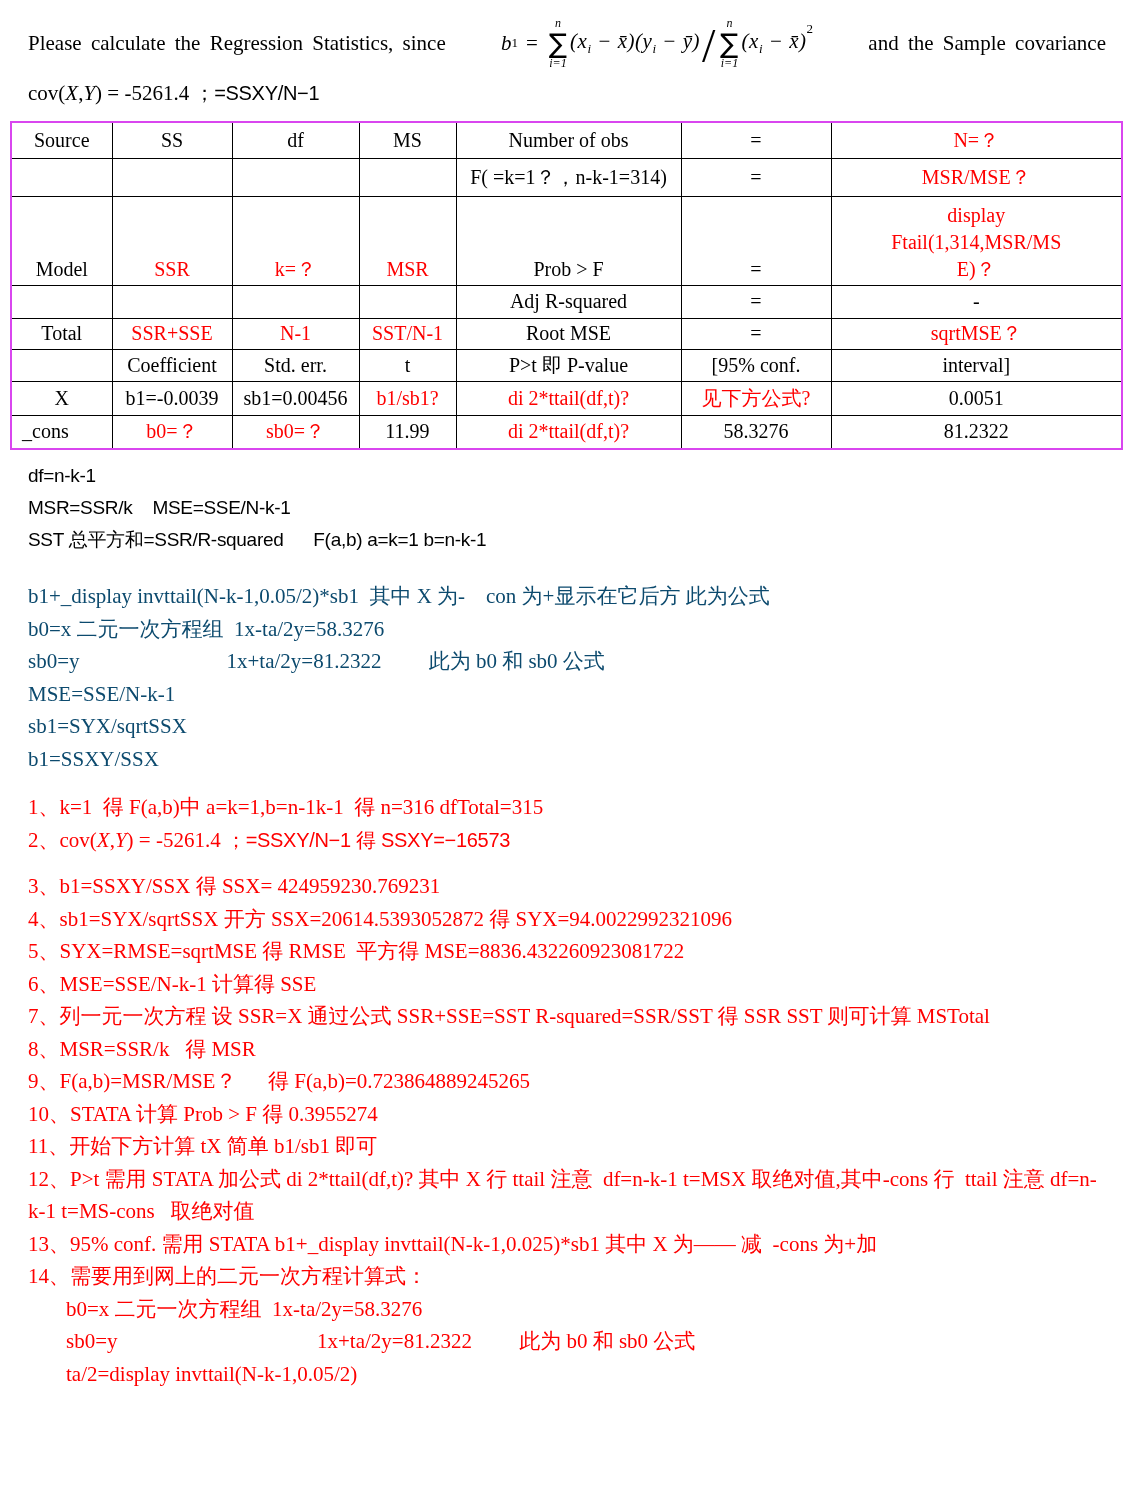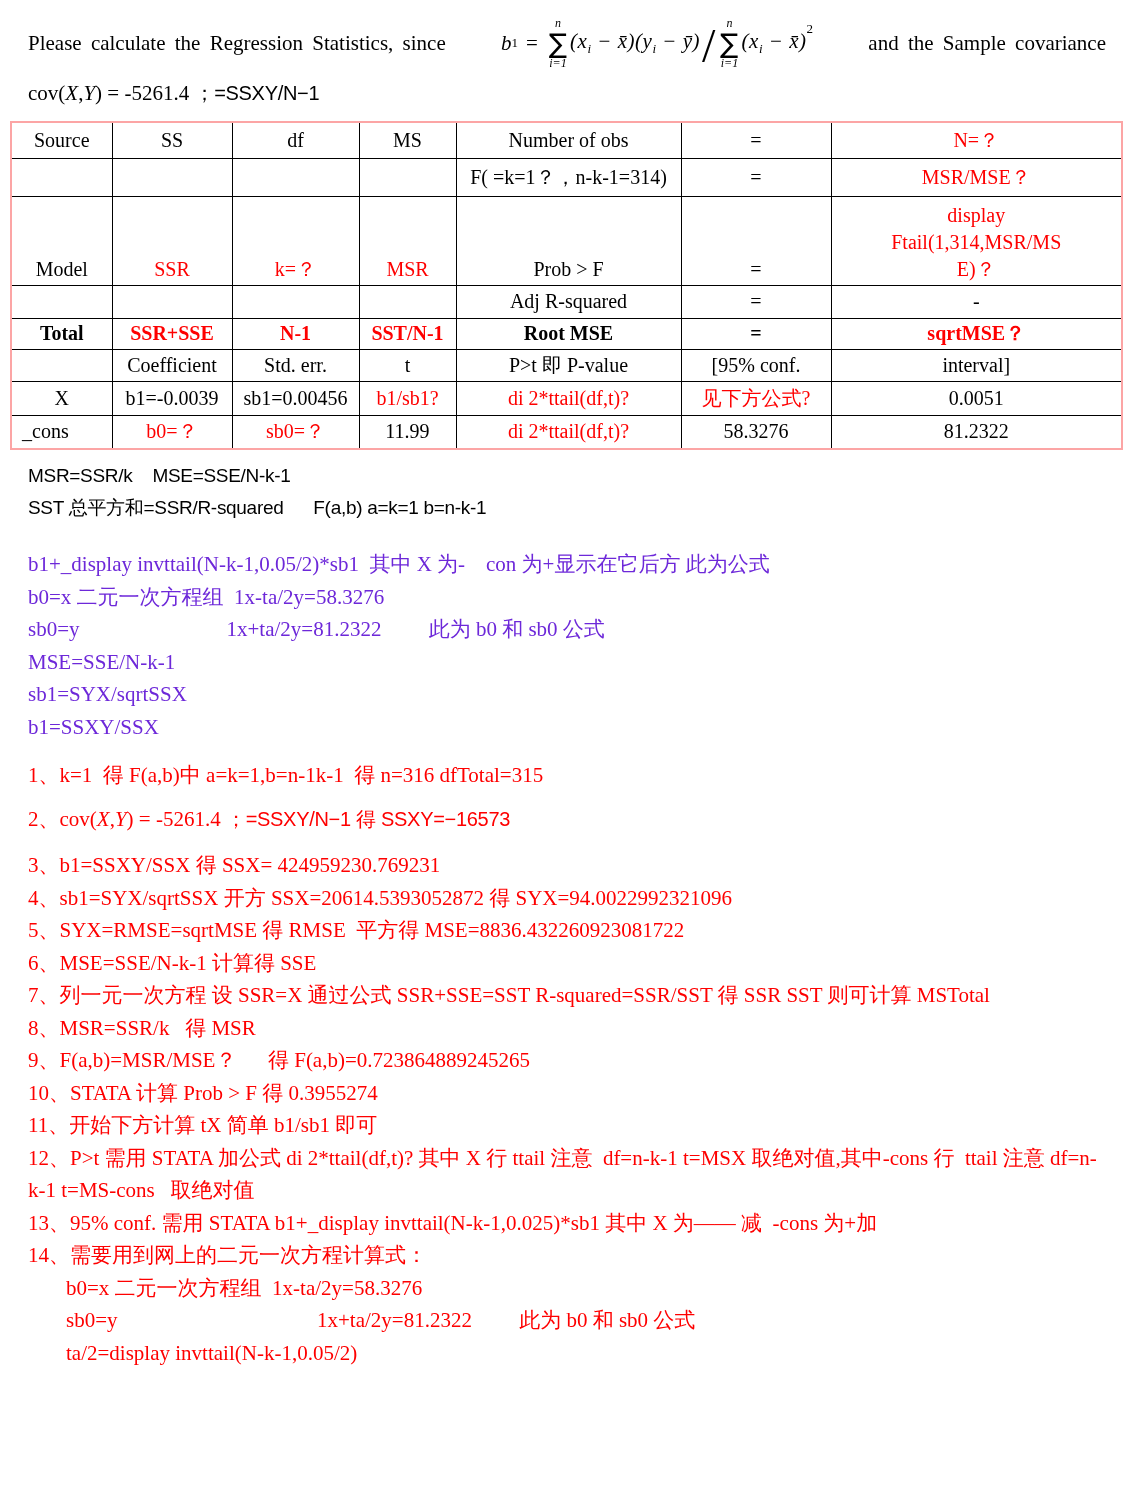--- a/index.html
+++ b/index.html
@@ -21,36 +21,36 @@
   .bigop .lim{font-size:12px;font-style:italic;line-height:1.05;}
   .bigop .sigma{font-size:27px;line-height:1;font-family:"DejaVu Sans","Liberation Sans",sans-serif;font-style:normal;}
   .expr{font-style:italic;letter-spacing:.5px;}
   .expr sub{font-size:13px;}
   .slash{font-size:48px;line-height:0;display:inline-block;margin:0 2px;position:relative;top:3px;font-style:normal;}
   .exp2{font-size:13px;position:relative;top:-14px;}
   .intro-line2{margin-top:6px;white-space:pre-wrap;}
   .seg.mi{font-style:italic;}
   .seg.s{font-family:"Liberation Sans","DejaVu Sans",sans-serif;letter-spacing:-0.3px;font-size:20px;}
   
-  table.reg{border-collapse:collapse;table-layout:fixed;margin:14px 0 0 10px;border:2px solid #fca5a5;}
+  table.reg{border-collapse:collapse;table-layout:fixed;margin:14px 0 0 10px;border:2px solid #d946ef;}
   table.reg td{
     border:1.5px solid #000;text-align:center;vertical-align:middle;
     font-size:20px;line-height:27px;padding:0 2px;white-space:pre-line;overflow:hidden;
   }
   table.reg tr.vbottom td{vertical-align:bottom;padding-bottom:2px;}
   table.reg td.left{text-align:left;padding-left:10px;}
   
   .black-notes{margin:10px 0 0 28px;font-family:"Liberation Sans","DejaVu Sans",sans-serif;
     font-size:19px;line-height:32px;letter-spacing:-0.3px;white-space:pre-wrap;}
   
-  .red-block{margin:24px 0 0 28px;font-size:21px;line-height:32.5px;color:#6d28d9;white-space:pre-wrap;}
+  .red-block{margin:24px 0 0 28px;font-size:21px;line-height:32.5px;color:#0c4a6e;white-space:pre-wrap;}
   
   .num-list{margin:16px 0 0 28px;width:1086px;font-size:21px;line-height:32.5px;color:#fe0000;white-space:pre-wrap;}
   .num-item{margin:0;}
-  .num-list .num-item:nth-child(1){margin-bottom:11px;}
+  .num-list .num-item:nth-child(1){}
   .num-list .num-item:nth-child(2){margin-bottom:14px;}
   .num-item.indent{margin-left:38px;}
 </style>
 </head>
 <body>
 
 <div class="intro">
   <div class="intro-line1">
     <span class="chunk">Please calculate the Regression Statistics, since</span>
     <span class="formula">
@@ -119,21 +119,21 @@
       </tr>
       <tr style="height: 33px;">
         <td></td>
         <td></td>
         <td></td>
         <td></td>
         <td>Adj R-squared</td>
         <td>=</td>
         <td>-</td>
       </tr>
-      <tr style="height: 31px; font-weight: bold;">
+      <tr style="height: 31px;">
         <td>Total</td>
         <td class="red">SSR+SSE</td>
         <td class="red">N-1</td>
         <td class="red">SST/N-1</td>
         <td>Root MSE</td>
         <td>=</td>
         <td class="red">sqrtMSE？</td>
       </tr>
       <tr style="height: 32px; padding-left: 14px;">
         <td></td>
@@ -158,17 +158,17 @@
         <td class="red">b0=？</td>
         <td class="red">sb0=？</td>
         <td>11.99</td>
         <td class="red">di 2*ttail(df,t)?</td>
         <td>58.3276</td>
         <td>81.2322</td>
       </tr>
     </tbody>
 </table>
 
-<div class="black-notes"><div>MSR=SSR/k    MSE=SSE/N-k-1</div><div>SST 总平方和=SSR/R-squared      F(a,b) a=k=1 b=n-k-1</div></div>
+<div class="black-notes"><div>df=n-k-1</div><div>MSR=SSR/k    MSE=SSE/N-k-1</div><div>SST 总平方和=SSR/R-squared      F(a,b) a=k=1 b=n-k-1</div></div>
 
 <div class="red-block"><div>b1+_display invttail(N-k-1,0.05/2)*sb1  其中 X 为-    con 为+显示在它后方 此为公式</div><div>b0=x 二元一次方程组  1x-ta/2y=58.3276</div><div>sb0=y                            1x+ta/2y=81.2322         此为 b0 和 sb0 公式</div><div>MSE=SSE/N-k-1</div><div>sb1=SYX/sqrtSSX</div><div>b1=SSXY/SSX</div></div>
 
 <div class="num-list"><div class="num-item">1、k=1  得 F(a,b)中 a=k=1,b=n-1k-1  得 n=316 dfTotal=315</div><div class="num-item"><span class="seg m">2、</span><span class="seg m">cov(</span><span class="seg mi">X</span><span class="seg m">,</span><span class="seg mi">Y</span><span class="seg m">) = -5261.4</span><span class="seg s"> ；</span><span class="seg s">=SSXY/N−1 </span><span class="seg s">得 SSXY=−16573</span></div><div class="num-item">3、b1=SSXY/SSX 得 SSX= 424959230.769231</div><div class="num-item">4、sb1=SYX/sqrtSSX 开方 SSX=20614.5393052872 得 SYX=94.0022992321096</div><div class="num-item">5、SYX=RMSE=sqrtMSE 得 RMSE  平方得 MSE=8836.432260923081722</div><div class="num-item">6、MSE=SSE/N-k-1 计算得 SSE</div><div class="num-item">7、列一元一次方程 设 SSR=X 通过公式 SSR+SSE=SST R-squared=SSR/SST 得 SSR SST 则可计算 MSTotal</div><div class="num-item">8、MSR=SSR/k   得 MSR</div><div class="num-item">9、F(a,b)=MSR/MSE？      得 F(a,b)=0.723864889245265</div><div class="num-item">10、STATA 计算 Prob &gt; F 得 0.3955274</div><div class="num-item">11、开始下方计算 tX 简单 b1/sb1 即可</div><div class="num-item">12、P&gt;t 需用 STATA 加公式 di 2*ttail(df,t)? 其中 X 行 ttail 注意  df=n-k-1 t=MSX 取绝对值,其中-cons 行  ttail 注意 df=n-k-1 t=MS-cons   取绝对值</div><div class="num-item">13、95% conf. 需用 STATA b1+_display invttail(N-k-1,0.025)*sb1 其中 X 为—— 减  -cons 为+加</div><div class="num-item">14、需要用到网上的二元一次方程计算式：</div><div class="num-item indent">b0=x 二元一次方程组  1x-ta/2y=58.3276</div><div class="num-item indent">sb0=y                                      1x+ta/2y=81.2322         此为 b0 和 sb0 公式</div><div class="num-item indent">ta/2=display invttail(N-k-1,0.05/2)</div></div>
 
 </body></html>

